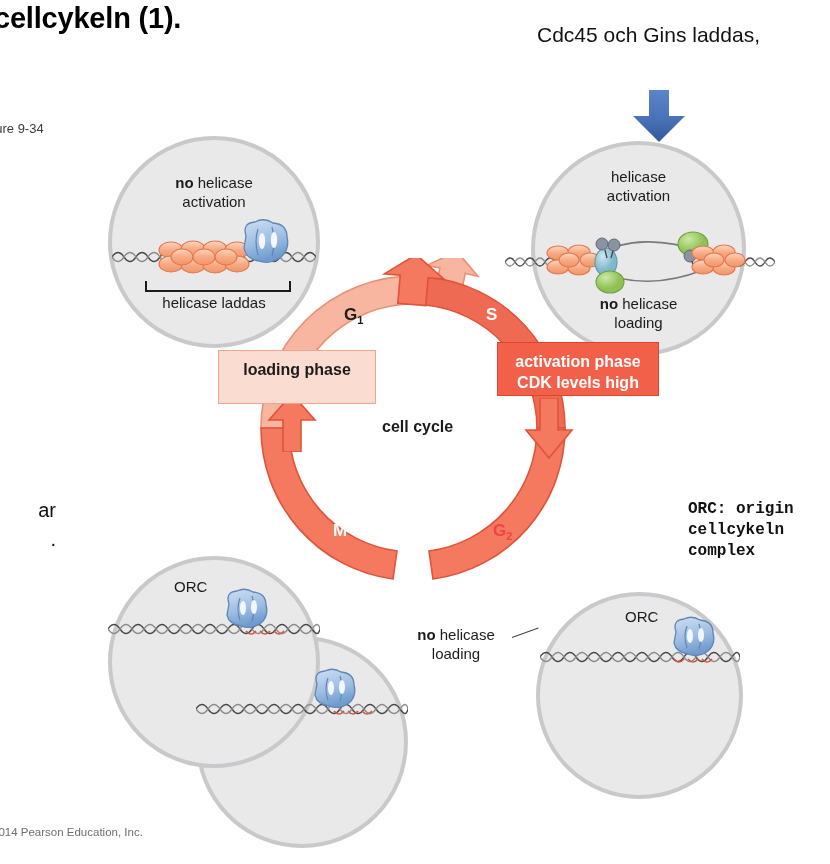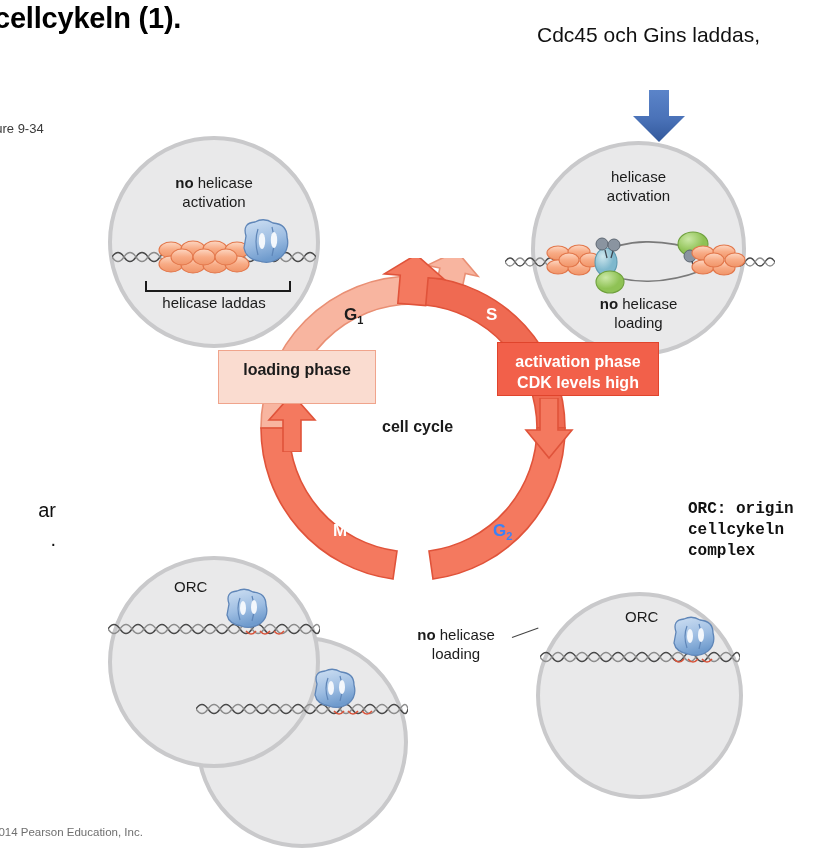--- a/index.html
+++ b/index.html
@@ -80,21 +80,21 @@
   .bracket{position:absolute;border:2px solid #1b1b1b;border-top:none;height:9px;}
 
   
   #cycle-ring{left:243px;top:258px;width:340px;height:340px;}
   #cycle-ring svg{display:block;}
 
   .ring-label{position:absolute;font-size:17px;font-weight:bold;}
   .ring-label sub{font-size:11px;}
   #lbl-g1{left:344px;top:305px;color:#1b1b1b;}
   #lbl-s {left:486px;top:305px;color:#ffffff;}
-  #lbl-g2{left:493px;top:521px;color:#3b82f6;}
+  #lbl-g2{left:493px;top:521px;color:#ef4444;}
   #lbl-m {left:333px;top:521px;color:#ffffff;}
 
   #cell-cycle-text{
     left:382px;top:418px;font-size:16px;font-weight:bold;color:#1b1b1b;
     white-space:nowrap;
   }
 
   
   .phase-box{
     position:absolute;box-sizing:border-box;

